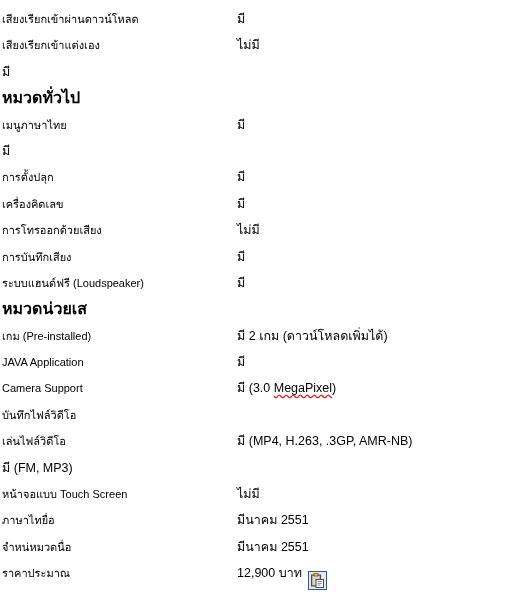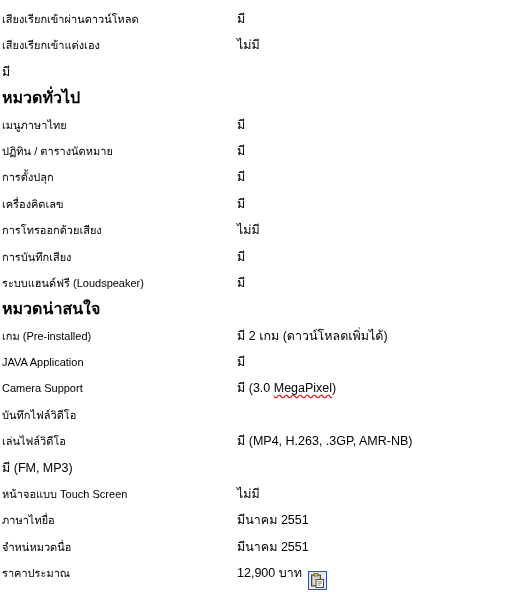--- a/index.html
+++ b/index.html
@@ -93,21 +93,20 @@
     </div>
     <div class="spec-row">
       <div class="spec-value">มี</div>
     </div>
     <div class="section-heading">หมวดทั่วไป</div>
     <div class="spec-row">
       <div class="spec-label">เมนูภาษาไทย</div>
       <div class="spec-value">มี</div>
     </div>
     <div class="spec-row">
-      <div class="spec-label">ปฏิทิน / ตารางนัดหมาย</div>
       <div class="spec-value">มี</div>
     </div>
     <div class="spec-row">
       <div class="spec-label">การตั้งปลุก</div>
       <div class="spec-value">มี</div>
     </div>
     <div class="spec-row">
       <div class="spec-label">เครื่องคิดเลข</div>
       <div class="spec-value">มี</div>
     </div>
@@ -116,21 +115,21 @@
       <div class="spec-value">ไม่มี</div>
     </div>
     <div class="spec-row">
       <div class="spec-label">การบันทึกเสียง</div>
       <div class="spec-value">มี</div>
     </div>
     <div class="spec-row">
       <div class="spec-label">ระบบแฮนด์ฟรี (Loudspeaker)</div>
       <div class="spec-value">มี</div>
     </div>
-    <div class="section-heading">หมวดน่าสนใจ</div>
+    <div class="section-heading">หมวดน่วยเส</div>
     <div class="spec-row">
       <div class="spec-label">เกม (Pre-installed)</div>
       <div class="spec-value">มี 2 เกม (ดาวน์โหลดเพิ่มได้)</div>
     </div>
     <div class="spec-row">
       <div class="spec-label">JAVA Application</div>
       <div class="spec-value">มี</div>
     </div>
     <div class="spec-row">
       <div class="spec-label">Camera Support</div>

